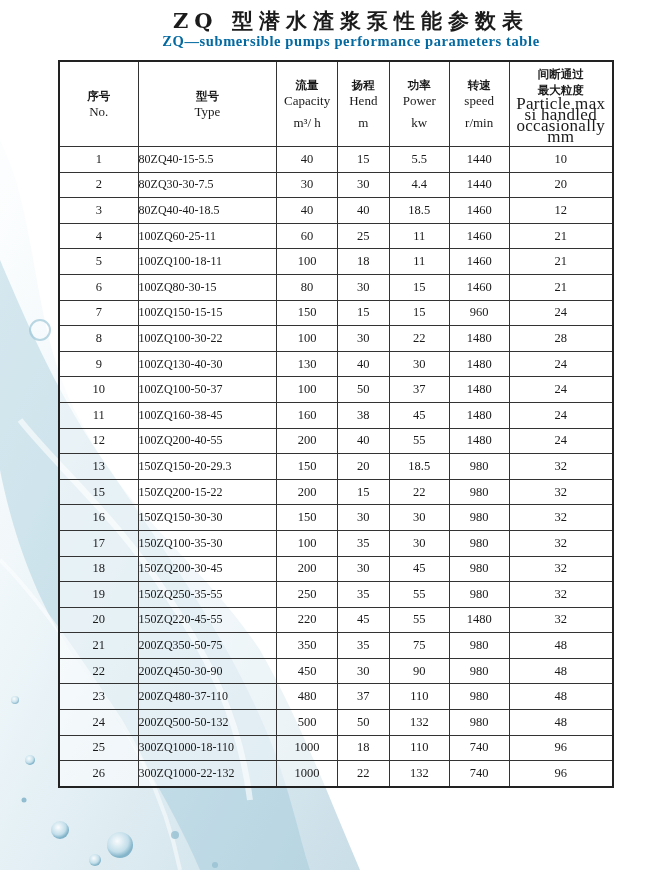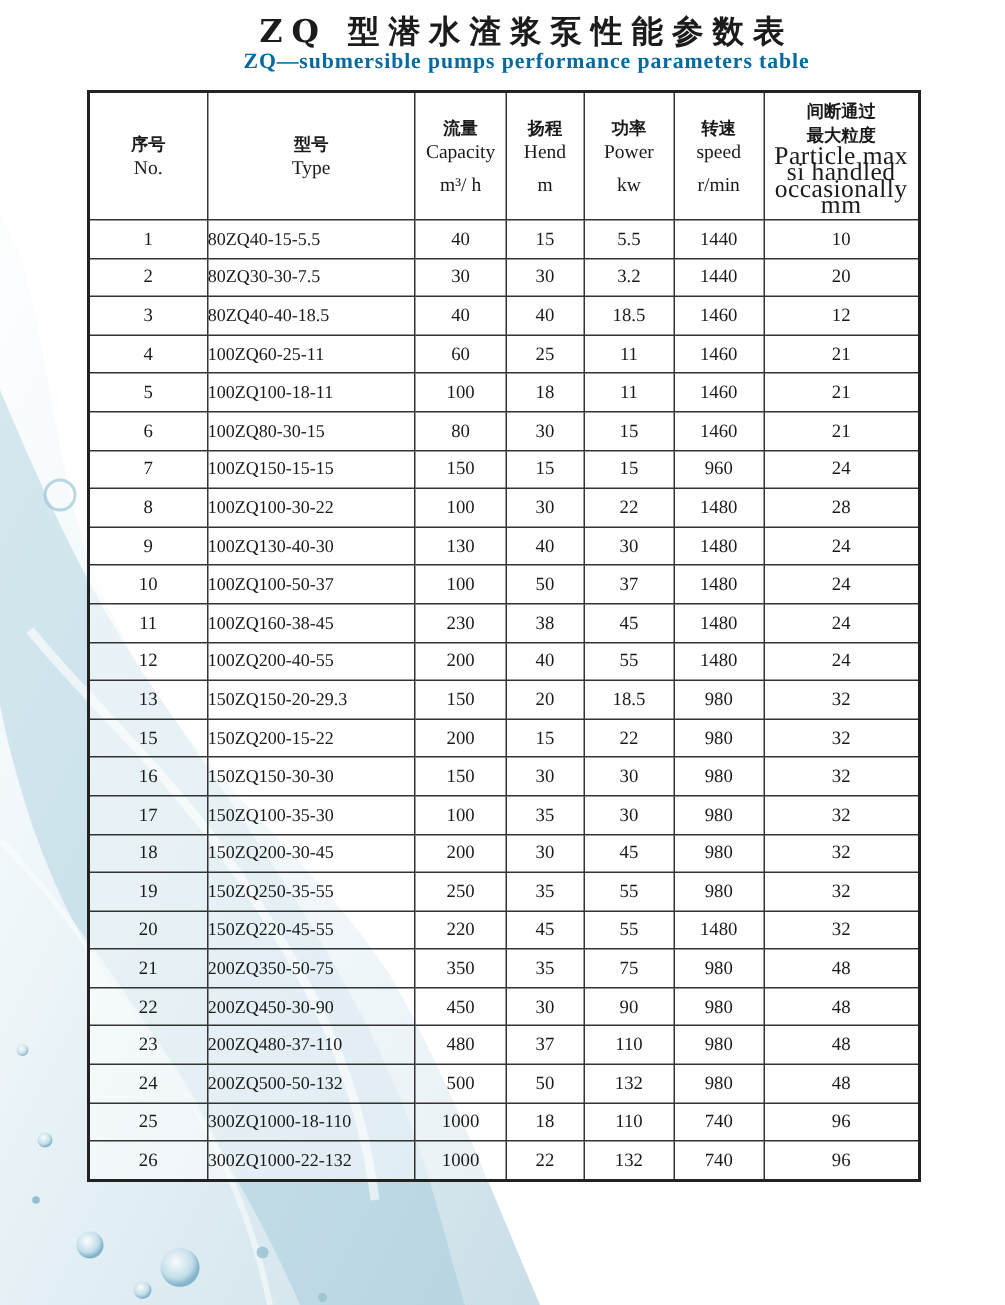--- a/index.html
+++ b/index.html
@@ -132,21 +132,21 @@
         <td>15</td>
         <td>5.5</td>
         <td class="spd">1440</td>
         <td>10</td>
       </tr>
       <tr>
         <td>2</td>
         <td class="type">80ZQ30-30-7.5</td>
         <td>30</td>
         <td>30</td>
-        <td>3.2</td>
+        <td>4.4</td>
         <td class="spd">1440</td>
         <td>20</td>
       </tr>
       <tr>
         <td>3</td>
         <td class="type">80ZQ40-40-18.5</td>
         <td>40</td>
         <td>40</td>
         <td>18.5</td>
         <td class="spd">1460</td>
@@ -211,21 +211,21 @@
         <td class="type">100ZQ100-50-37</td>
         <td>100</td>
         <td>50</td>
         <td>37</td>
         <td class="spd">1480</td>
         <td>24</td>
       </tr>
       <tr>
         <td>11</td>
         <td class="type">100ZQ160-38-45</td>
-        <td>230</td>
+        <td>160</td>
         <td>38</td>
         <td>45</td>
         <td class="spd">1480</td>
         <td>24</td>
       </tr>
       <tr>
         <td>12</td>
         <td class="type">100ZQ200-40-55</td>
         <td>200</td>
         <td>40</td>

